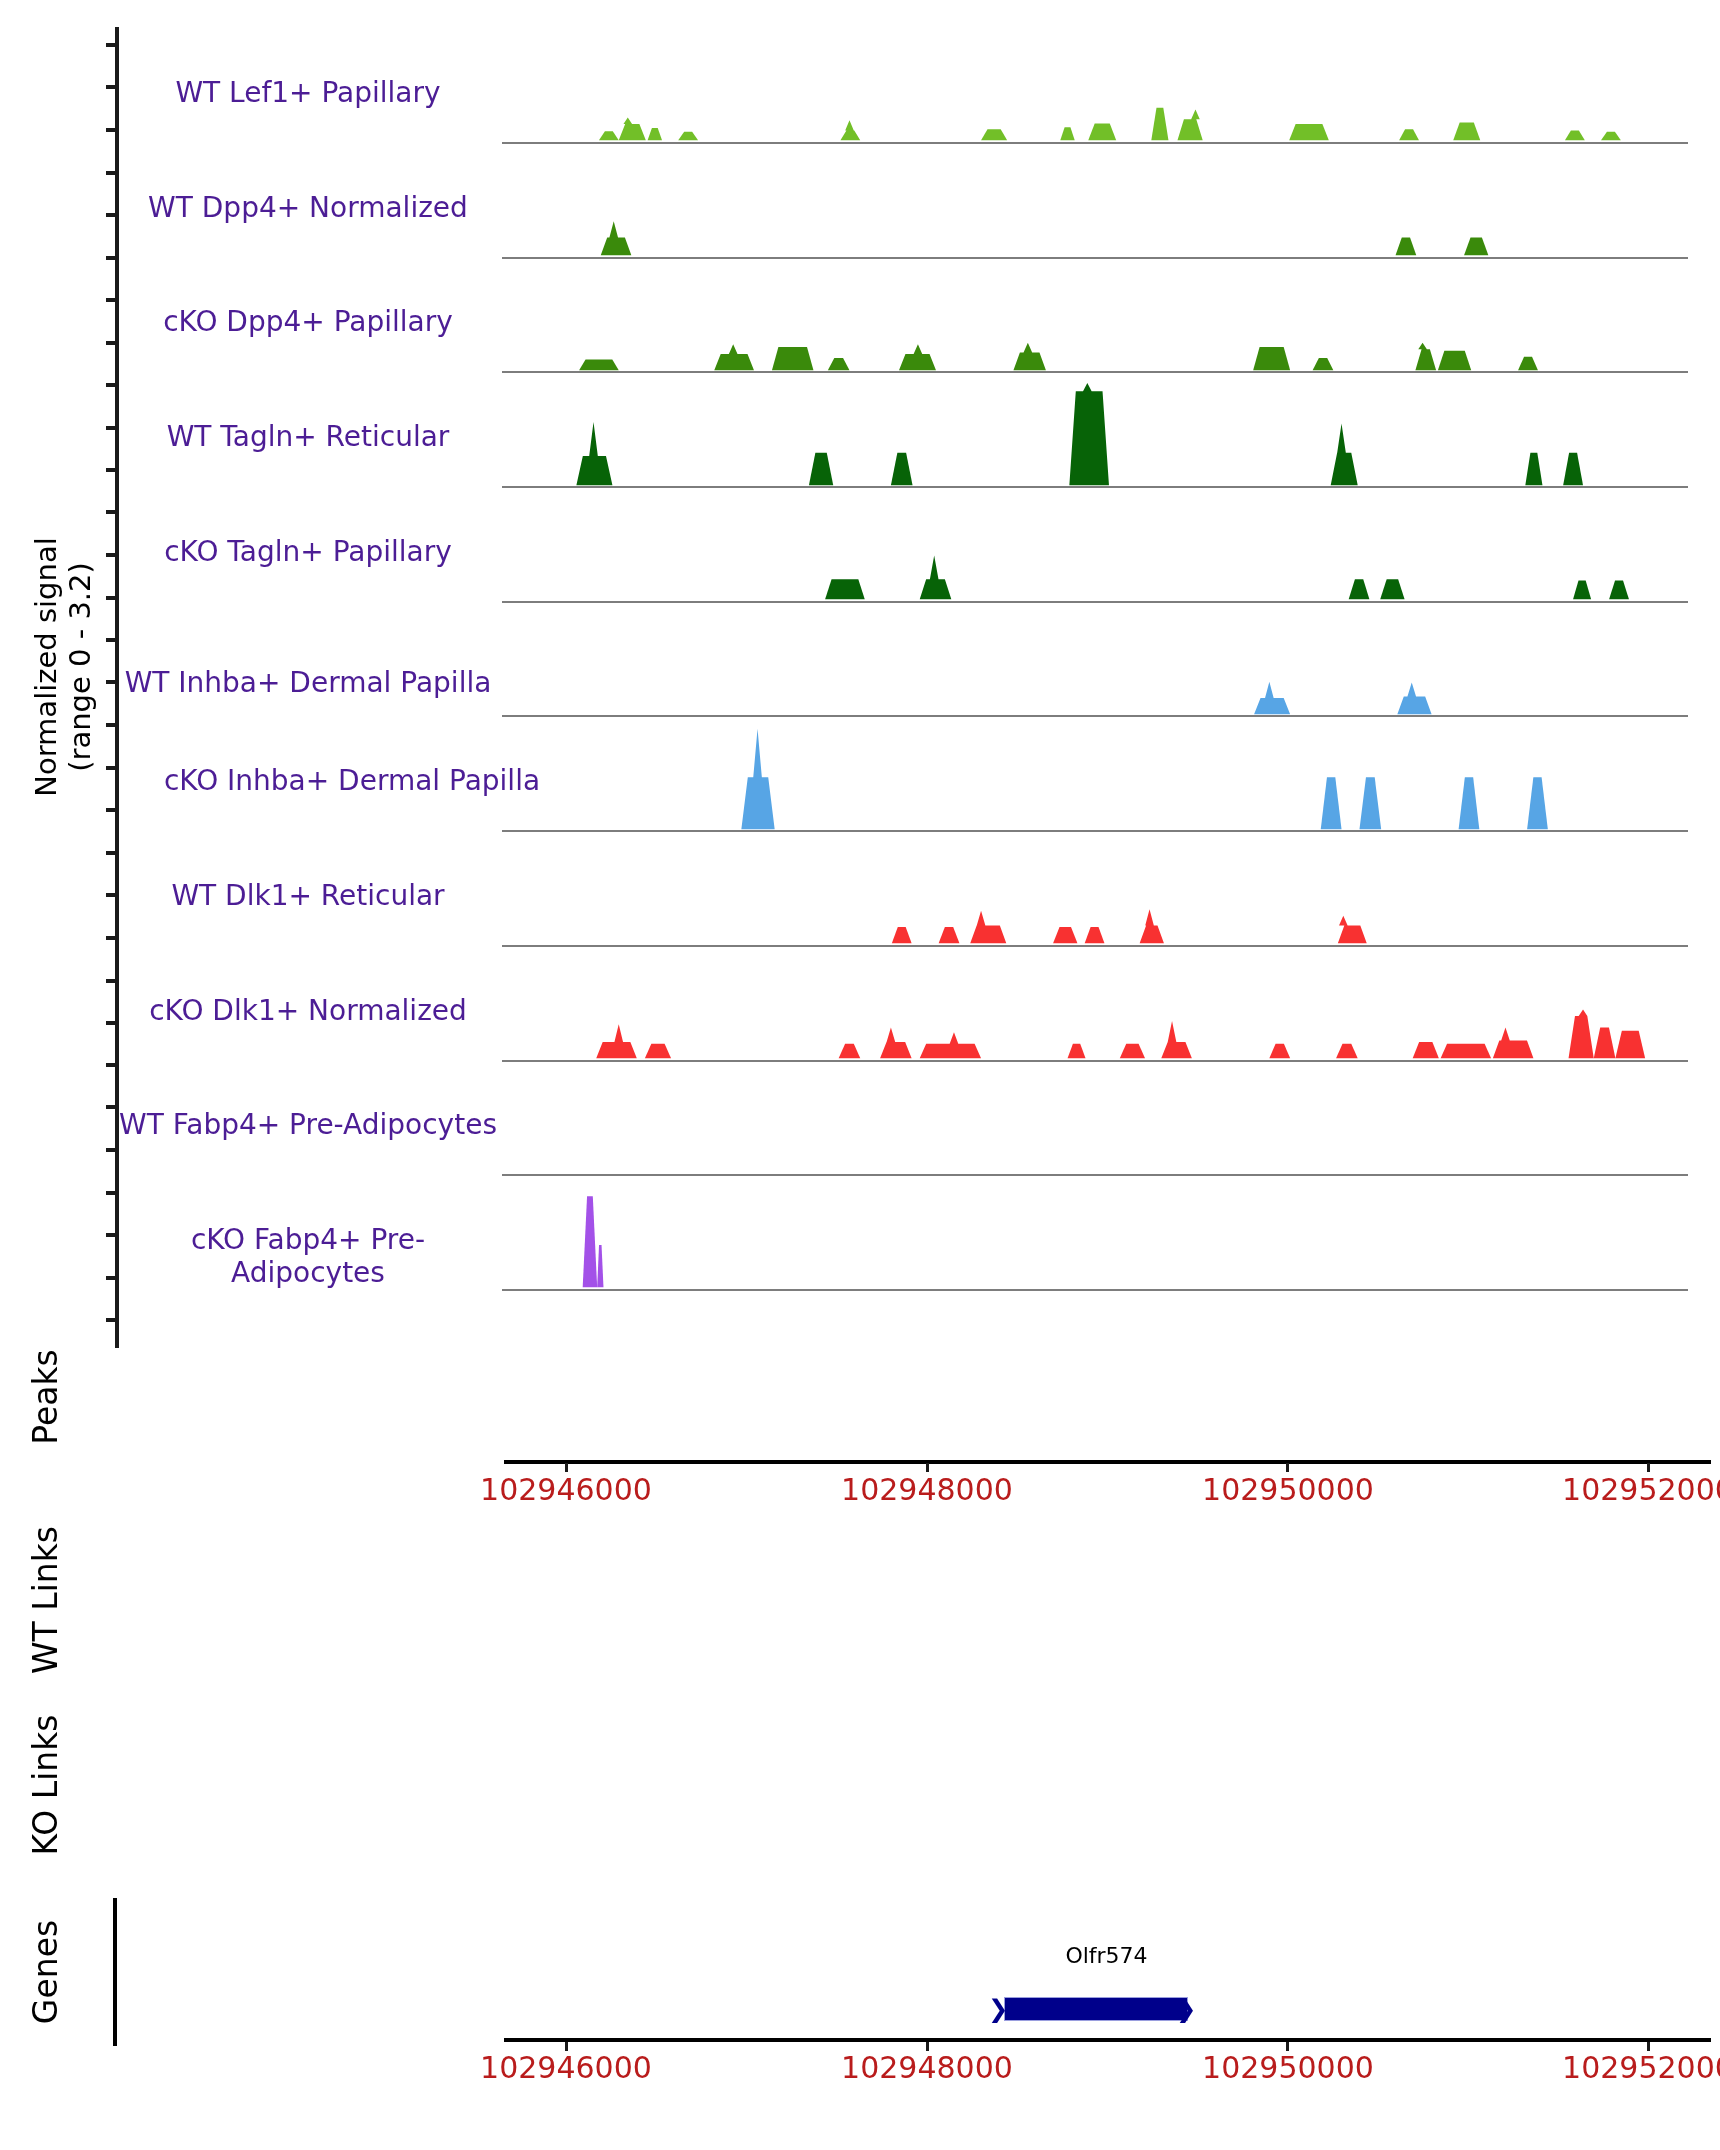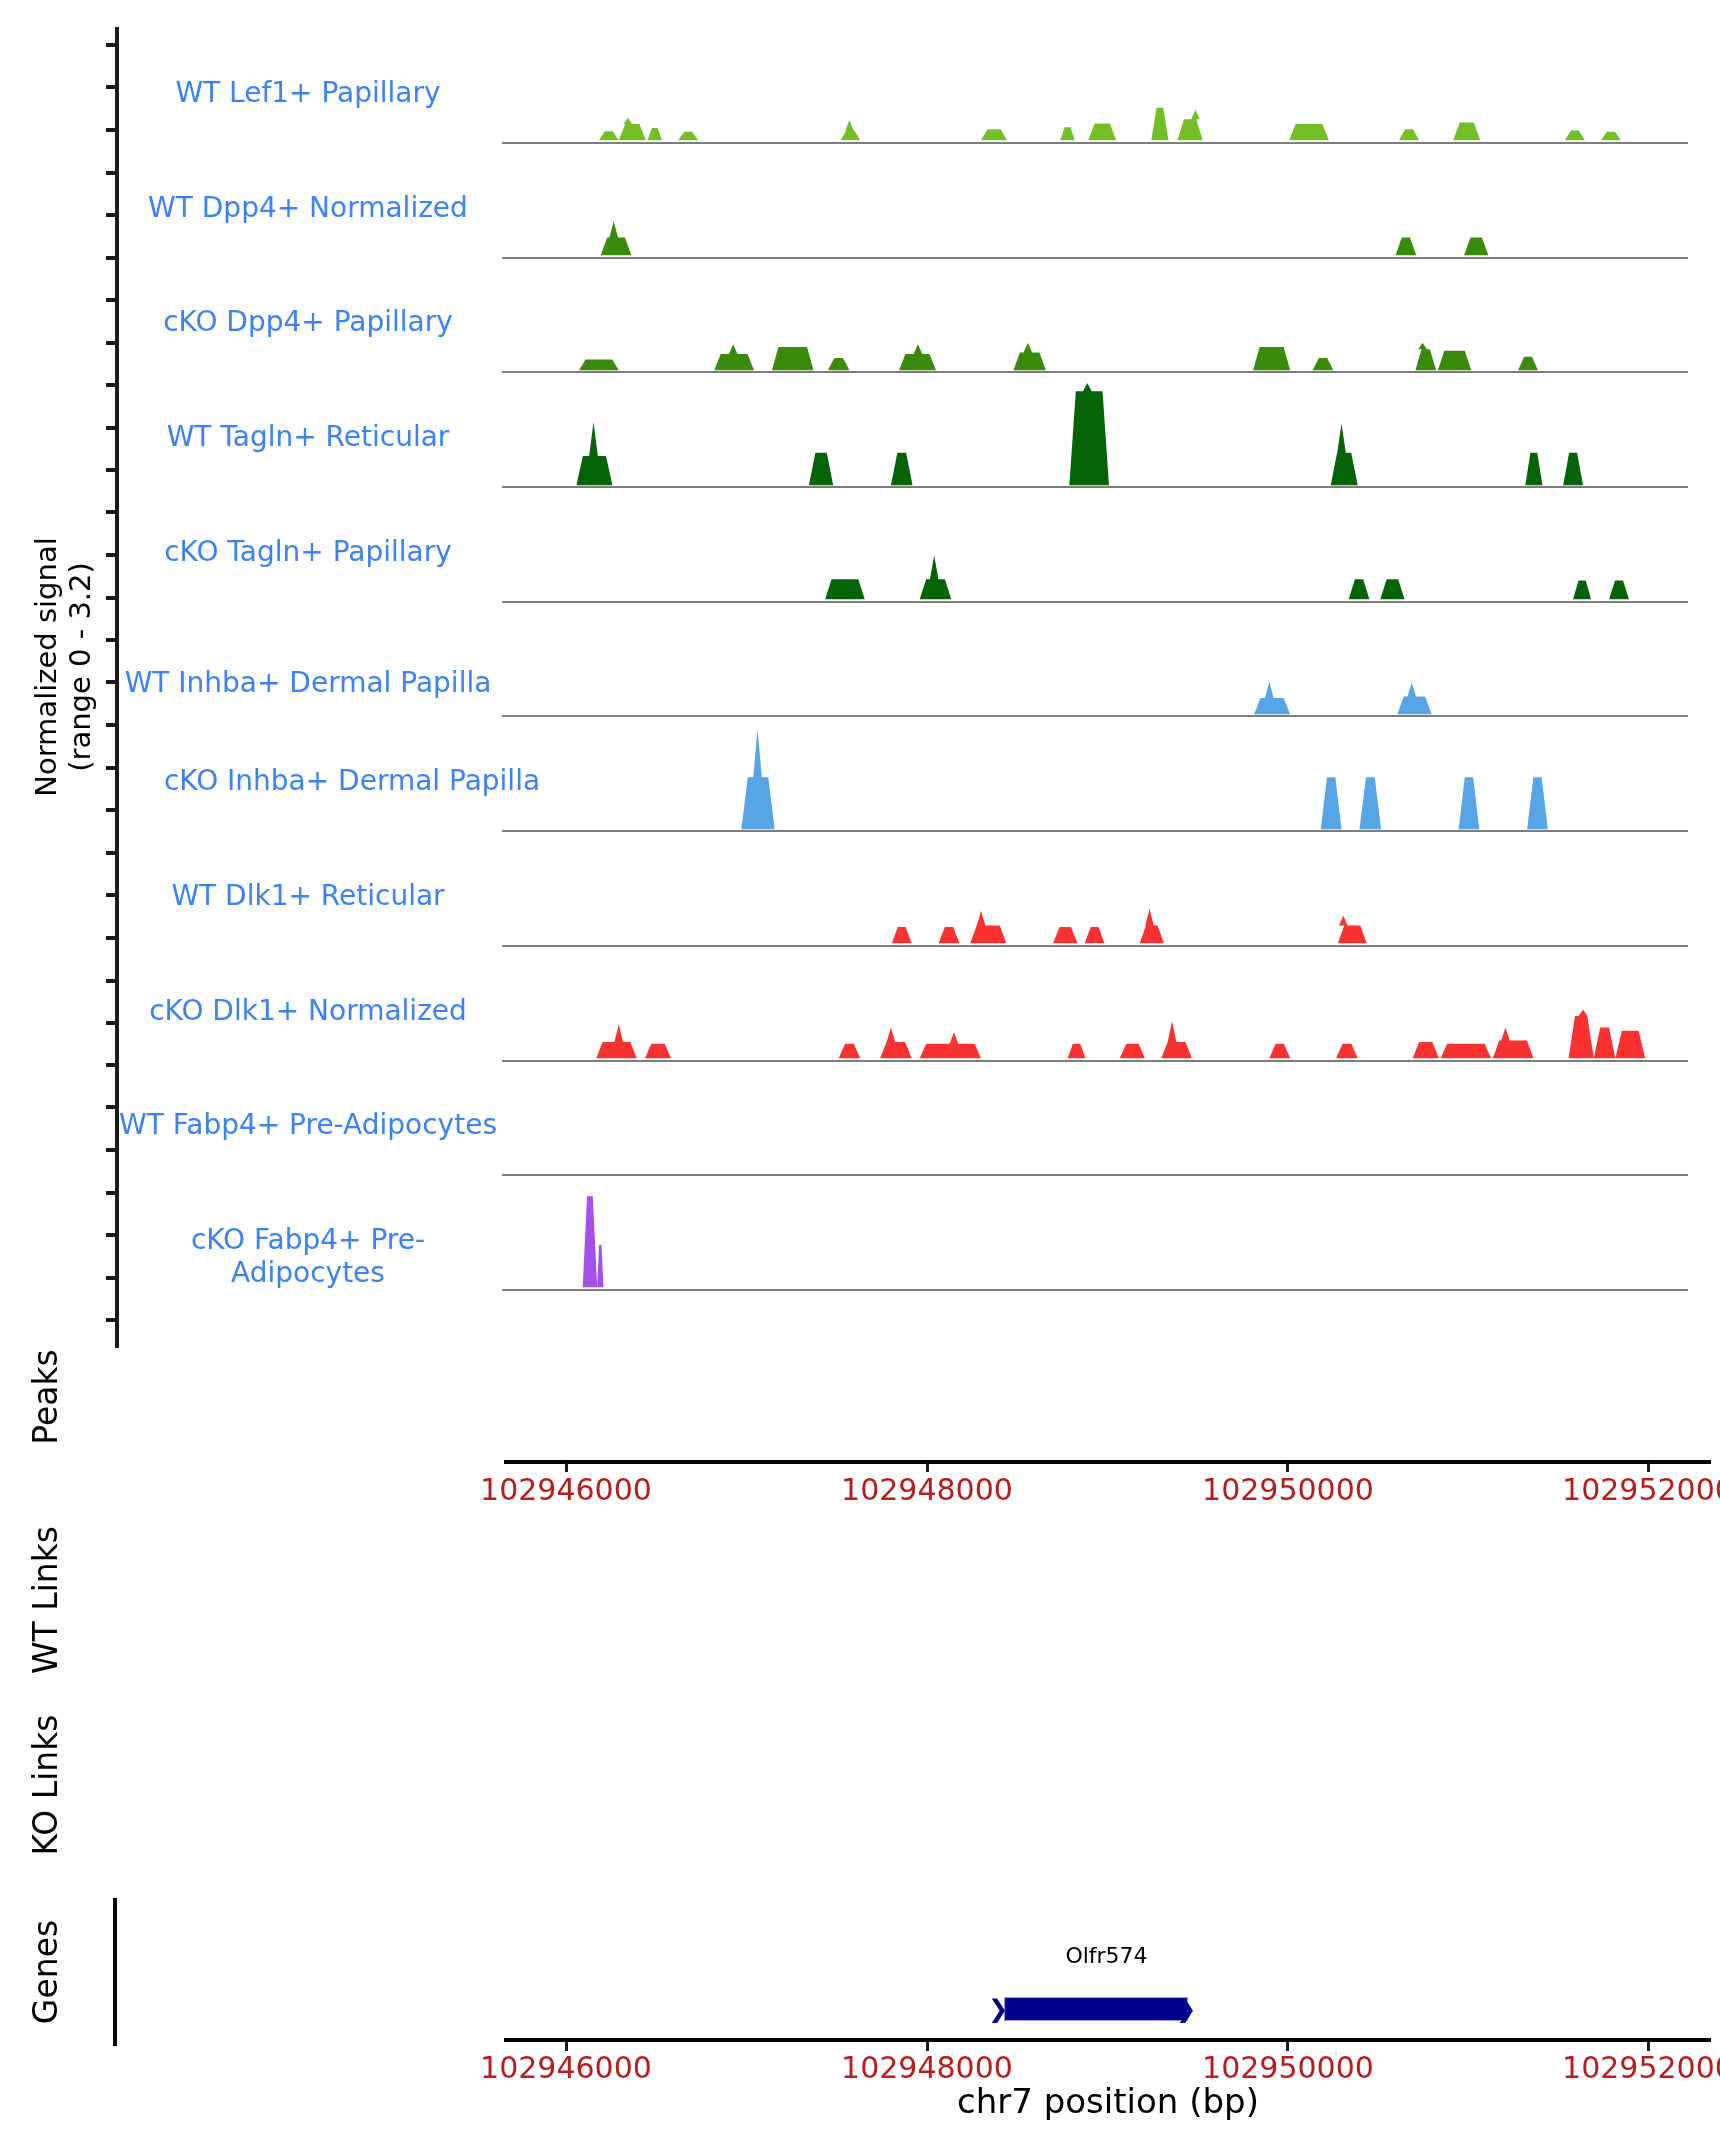--- a/index.html
+++ b/index.html
@@ -3,21 +3,21 @@
 <meta charset="utf-8">
 <style>
   html,body{margin:0;padding:0;background:#fff;}
   .page{position:relative;width:1721px;height:2151px;background:#ffffff;
         font-family:"DejaVu Sans","Liberation Sans",sans-serif;overflow:hidden;}
   .vlabel{position:absolute;transform:translate(-50%,-50%) rotate(-90deg);
           white-space:nowrap;color:#000;}
   .ylab{font-size:29px;line-height:1.18;text-align:center;color:#000;}
   .seclab{font-size:33px;}
   .track-label{position:absolute;left:118px;width:380px;height:33px;
-               text-align:center;font-size:28px;color:#3b82f6;}
+               text-align:center;font-size:28px;color:#4c1d95;}
   .baseline{position:absolute;height:2.2px;background:#7d7d7d;}
   .sigsvg{position:absolute;}
   .spine{position:absolute;background:#1a1a1a;}
   .spine-tick{position:absolute;background:#1a1a1a;}
   .ruler-line{position:absolute;background:#000;height:3.6px;}
   .ruler-tick{position:absolute;background:#1a1a1a;width:2.9px;height:9.3px;}
   .ruler-num{position:absolute;width:244px;text-align:center;
              font-size:30px;color:#b91c1c;}
   .axis-title{position:absolute;font-size:34px;color:#000;text-align:center;}
   .gene-name{position:absolute;font-size:22px;color:#000;text-align:center;width:215px;}
@@ -216,15 +216,14 @@
       <div class="ruler-num" style="left: 1166px; top: 2050px;">102950000</div>
       <div class="ruler-tick" style="left: 1647px; top: 2042px;"></div>
       <div class="ruler-num" style="left: 1526px; top: 2050px;">102952000</div>
     </div>
 
   <div class="gene-name" style="left:999px;top:1943px;">Olfr574</div>
   <div class="gene-bar" style="left:1004px;top:1997px;width:184px;height:24px;"></div>
   <div class="gene-chev" style="left:988px;top:1997px;">❯</div>
   <div class="gene-chev" style="left:1176px;top:1997px;">❯</div>
 
-  <div class="axis-title" style="left:502px;top:2081px;width:1212px;">chr7 position (bp)</div>
 </div>
 
 
 </body></html>

